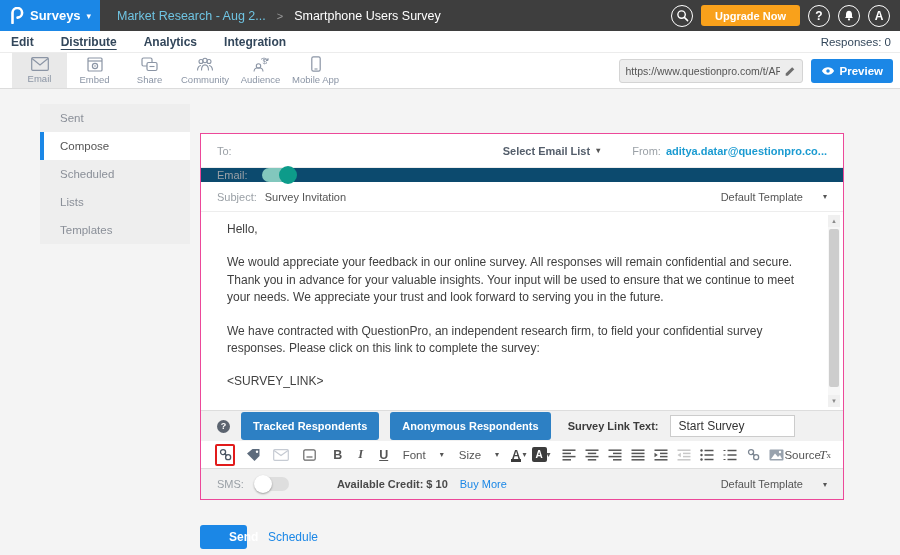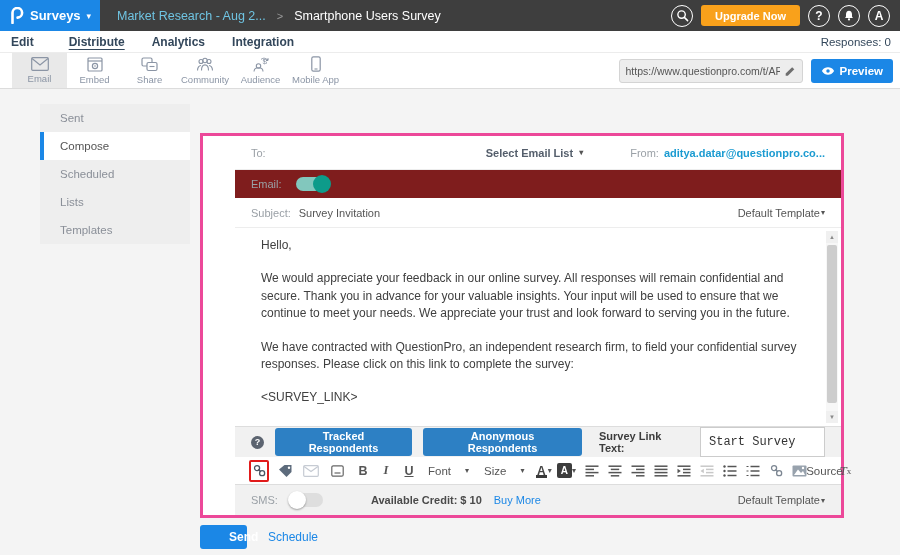--- a/index.html
+++ b/index.html
@@ -15,68 +15,68 @@
   .crumb-folder { color:#6fc4e2; font-size:12.5px; }
   .crumb-sep { color:#9b9b9b; font-size:11px; }
   .crumb-survey { color:#fff; font-size:12.5px; }
   .top-right { margin-left:auto; display:flex; align-items:center; gap:8px; padding-right:10px; }
   .circle-btn { width:22px; height:22px; border:1.5px solid #fff; border-radius:50%; display:flex; align-items:center; justify-content:center; color:#fff; font-size:12px; font-weight:700; cursor:pointer; }
   .upgrade-btn { height:21px; padding:0 14px; background:#f9a11b; border:none; border-radius:3px; color:#fff; font-size:11px; font-weight:700; font-family:inherit; cursor:pointer; }
 
   
   .navbar { position:absolute; top:31px; left:0; width:900px; height:22px; background:#fff; display:flex; align-items:center; gap:27px; padding-left:11px; border-bottom:1px solid #ececec; z-index:4; }
   .nav-item { font-size:12px; font-weight:700; color:#33475b; cursor:pointer; text-decoration:none; }
-  .nav-item.active { text-decoration:underline; text-underline-offset:3px;margin-left:8px; }
+  .nav-item.active { text-decoration:underline; text-underline-offset:3px; }
   .responses { margin-left:auto; padding-right:9px; font-size:11.5px; color:#33475b; }
 
   
   .channelbar { position:absolute; top:53px; left:0; width:900px; height:36px; background:#fff; border-bottom:1px solid #dcdcdc; display:flex; align-items:stretch; padding-left:12px; z-index:3; }
   .channel { min-width:55px; padding:0 4px; display:flex; flex-direction:column; align-items:center; justify-content:center; gap:2px; cursor:pointer; }
   .channel .lbl { font-size:9.5px; color:#8b95a5; }
   .channel.active { background:#e9e9e9; }
   .chan-right { margin-left:auto; display:flex; align-items:center; gap:8px; padding-right:7px; }
   .url-box { width:184px; height:24px; background:#ededed; border:1px solid #d4d4d4; border-radius:3px; display:flex; align-items:center; padding:0 6px; gap:4px; }
   .url-box input { flex:1; border:none; background:transparent; font-size:10.5px; color:#555; font-family:inherit; outline:none; }
   .preview-btn { height:24px; padding:0 10px; background:#1b87e6; border:none; border-radius:3px; color:#fff; font-size:11.5px; font-weight:700; font-family:inherit; display:flex; align-items:center; gap:5px; cursor:pointer;text-align:right; }
 
   
   .sidebar { position:absolute; left:40px; top:104px; width:150px; }
   .side-item { height:28px; display:flex; align-items:center; padding-left:16px; font-size:11.5px; color:#8a8f98; background:#eeeeee; cursor:pointer; border-left:4px solid transparent; }
   .side-item.active { background:#fff; border-left:4px solid #1b87e6; color:#555; }
 
   
-  .panel { position:absolute; left:200px; top:133px; width:644px; background:#fff; border:3px solid #ec4899;padding-left:32px; }
+  .panel { position:absolute; left:200px; top:133px; width:644px; background:#fff; border:1px solid #ec4899; }
   .row { display:flex; align-items:center; padding:0 16px; font-size:11px; }
   .to-row { height:34px; border-bottom:1px solid #ededed; }
   .muted { color:#9aa0a6; }
-  .to-right { margin-left:auto; display:flex; align-items:center; gap:23px; }
+  .to-right { margin-left:auto; display:flex; align-items:center; gap:8px; }
   .sel-list { color:#545e6b; font-weight:700; display:flex; gap:6px; align-items:center; cursor:pointer; }
   .from-wrap { margin-left:24px; display:flex; gap:5px; align-items:center; }
   .from-email { color:#1b9bd1; font-weight:700; cursor:pointer; }
-  .email-row { height:28px; background:#7f1d1d; gap:14px; }
+  .email-row { height:14px; background:#0c4a6e; gap:14px; }
   .subject-row { height:30px; border-bottom:1px solid #ededed; gap:8px; }
   .subj-val { color:#555; }
-  .tmpl { margin-left:auto; color:#555; display:flex; gap:1px; align-items:center; cursor:pointer; }
+  .tmpl { margin-left:auto; color:#555; display:flex; gap:20px; align-items:center; cursor:pointer; }
   .caret-sm { font-size:8px; color:#555; }
 
   
   .mailbody { position:relative; height:198px; overflow:hidden; padding:9px 40px 0 26px; }
   .mailbody p { font-size:12px; line-height:1.45; color:#404040; margin-bottom:16px; max-width:770px; }
   .scrollbar { position:absolute; right:3px; top:3px; bottom:3px; width:12px; background:#f7f7f7; }
   .sb-btn { height:12px; display:flex; align-items:center; justify-content:center; font-size:6px; color:#8a8a8a; background:#f0f0f0; cursor:pointer; }
   .sb-btn.down { position:absolute; bottom:0; left:0; right:0; }
   .sb-thumb { position:absolute; top:14px; left:1px; width:10px; height:158px; background:#cdcdcd; border-radius:2px; cursor:grab; }
 
   
   .footer { background:#f1f1f1; border-top:1px solid #ddd; }
   .resp-row { height:30px; gap:11px; }
   .help-dot { width:13px; height:13px; border-radius:50%; background:#5c6470; color:#fff; font-size:9px; font-weight:700; display:flex; align-items:center; justify-content:center; cursor:pointer; }
   .resp-btn { height:28px; padding:0 12px; background:#2d80c4; border:none; border-radius:3px; color:#fff; font-size:11px; font-weight:700; font-family:inherit; cursor:pointer; }
   .slt-label { font-weight:700; color:#3c3c3c; margin-left:6px; }
-  .slt-input { width:125px; height:30px; border:1px solid #ccc; font-size:12px; color:#333; padding:0 8px; font-family:Liberation Mono, monospace; outline:none; }
+  .slt-input { width:125px; height:22px; border:1px solid #ccc; font-size:12px; color:#333; padding:0 8px; font-family:Liberation Sans, sans-serif; outline:none; }
 
   
   .edtbar { height:28px; background:#fff; border-bottom:1px solid #ddd; display:flex; align-items:center; padding:0 8px 0 14px; gap:3px; }
   .tb { height:22px; min-width:20px; display:flex; align-items:center; justify-content:center; cursor:pointer; border-radius:2px; color:#555; }
   .tb.red-hl { border:2px solid #e11b1b; width:27px; background:#fff; }
   .tb-txt { font-size:12.5px; font-weight:700; }
   .tb-it { font-style:italic; font-family:"Liberation Serif", serif; }
   .tb-un { text-decoration:underline; }
   .combo { display:flex; align-items:center; gap:14px; padding:0 6px; color:#555; font-size:11.5px; cursor:pointer; }
   .color-a { position:relative; font-size:12px; font-weight:700; color:#444; padding:0 2px; }

